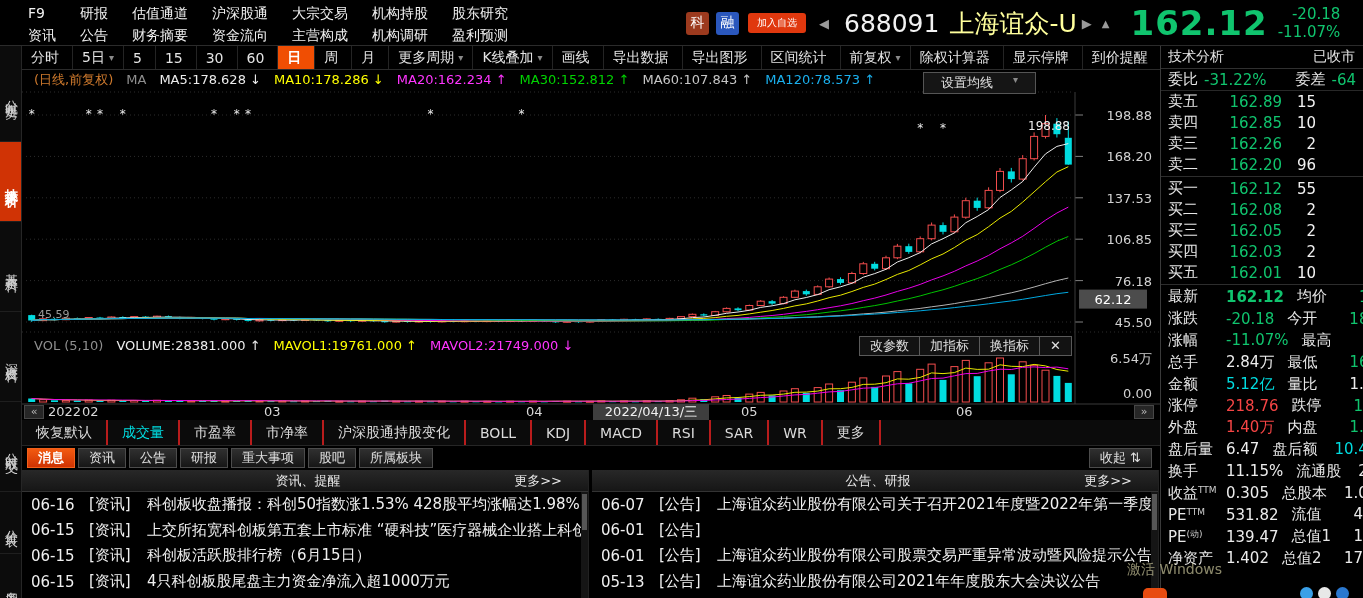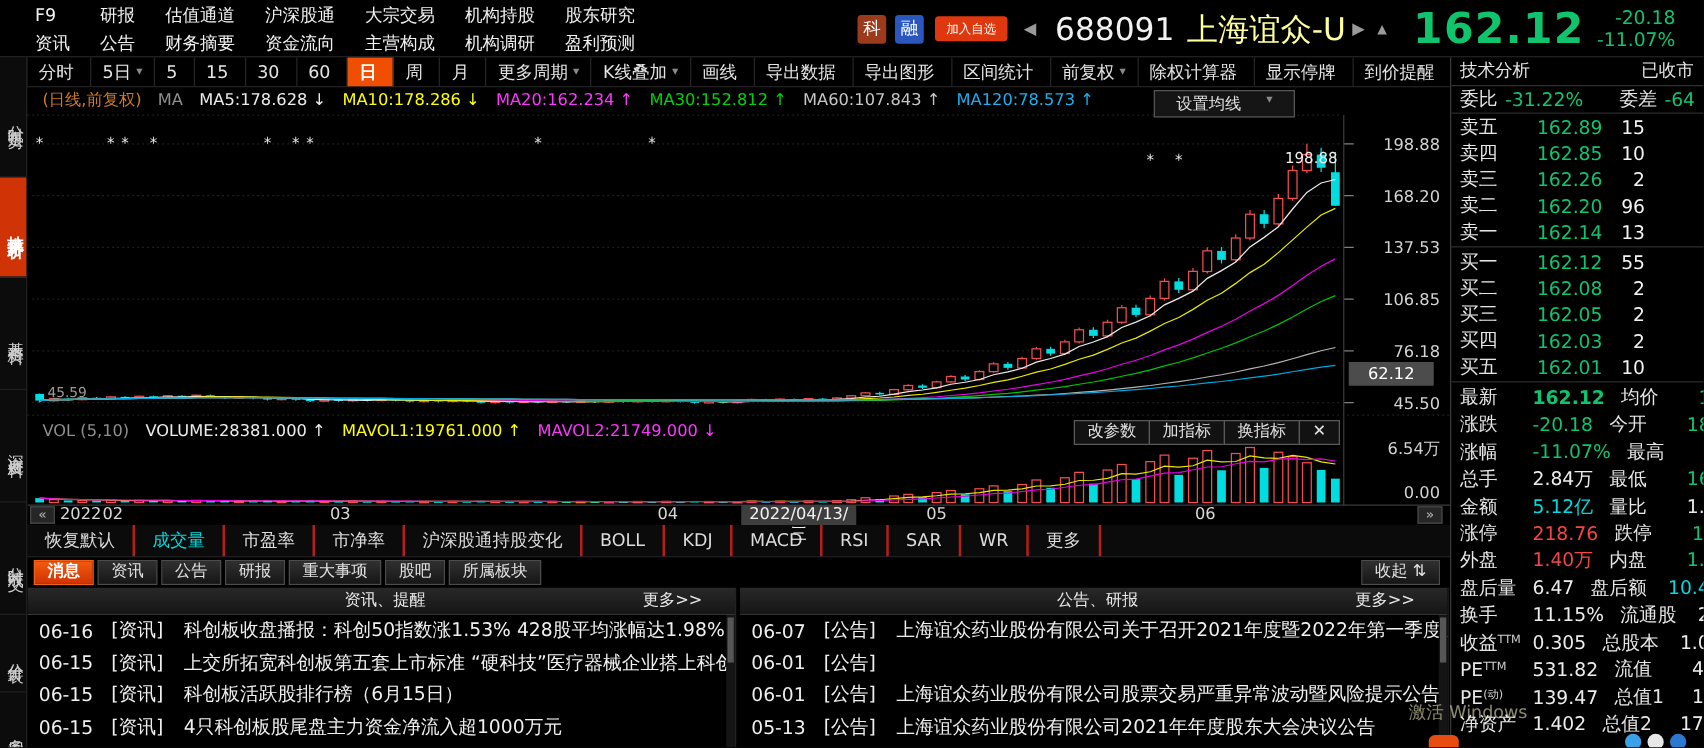--- a/index.html
+++ b/index.html
@@ -49,21 +49,21 @@
 .range{position:absolute;right:106px;top:25px;font-size:13px;color:#f0f0f0;text-decoration:underline;z-index:3;cursor:pointer}
 .pin{color:#9a9a9a;font-size:11px;text-decoration:none;margin-left:3px}
 .volinfo{position:absolute;left:12px;top:268px;font-size:13px;white-space:nowrap;z-index:3}
 .volbtns{position:absolute;right:88px;top:266px;display:flex;z-index:3}
 .vbtn{border:1px solid #5a5a5a;padding:0 10px;font-size:13px;color:#e0e0e0;height:20px;line-height:18px;margin-left:-1px;background:#121212;cursor:pointer}
 .xaxis{position:absolute;left:0;top:334px;width:1138px;height:16px;font-size:13px;color:#d8d8d8;z-index:3}
 .xt{position:absolute;top:0}
 .xprev{position:absolute;left:2px;top:1px;width:20px;height:14px;background:#262626;border:1px solid #474747;color:#bbb;font-size:11px;line-height:11px;text-align:center;cursor:pointer}
 .xnext{position:absolute;right:6px;top:1px;width:20px;height:14px;background:#262626;border:1px solid #474747;color:#bbb;font-size:11px;line-height:11px;text-align:center;cursor:pointer}
 .xyear{position:absolute;left:26px;top:0}
-.xsel{position:absolute;left:571px;top:0;width:92px;background:#3e3e3e;color:#f0f0f0;text-align:center;height:16px;line-height:16px}
+.xsel{position:absolute;left:571px;top:0;width:116px;background:#3e3e3e;color:#f0f0f0;text-align:center;height:16px;line-height:16px}
 
 .indbar{position:absolute;left:22px;top:420px;width:1138px;height:26px;background:#0b0b0b;border-bottom:1px solid #262626;display:flex;font-size:14px}
 .ibtn{padding:0 14px;display:flex;align-items:center;border-right:2px solid #b91c1c;color:#dcdcdc;cursor:pointer}
 .ibtn.active{color:var(--c)}
 
 .ntabs{position:absolute;left:22px;top:446px;width:1138px;height:24px;display:flex;gap:3px;padding:2px 0 6px 5px;background:#000}
 .tab{background:linear-gradient(#303030,#161616);border:1px solid #4c4c4c;color:#e0e0e0;font-size:13px;padding:0 10px;height:20px;line-height:18px;cursor:pointer}
 .tab.active{background:linear-gradient(#f25a10,#cf3303);border-color:#f2601a;color:#fff;font-weight:bold}
 .collapse{margin-left:auto;margin-right:8px}
 
@@ -671,25 +671,20 @@
         <div class="orow">
           <span class="ol">卖三</span>
           <span class="op g">162.26</span>
           <span class="ov">2</span>
         </div>
         <div class="orow">
           <span class="ol">卖二</span>
           <span class="op g">162.20</span>
           <span class="ov">96</span>
         </div>
-        <div class="orow">
-          <span class="ol">卖一</span>
-          <span class="op g">162.14</span>
-          <span class="ov">13</span>
-        </div>
       </div>
     <div class="obdiv"></div>
     <div>
 
     <div class="orow">
           <span class="ol">买一</span>
           <span class="op g">162.12</span>
           <span class="ov">55</span>
         </div>
         <div class="orow">

